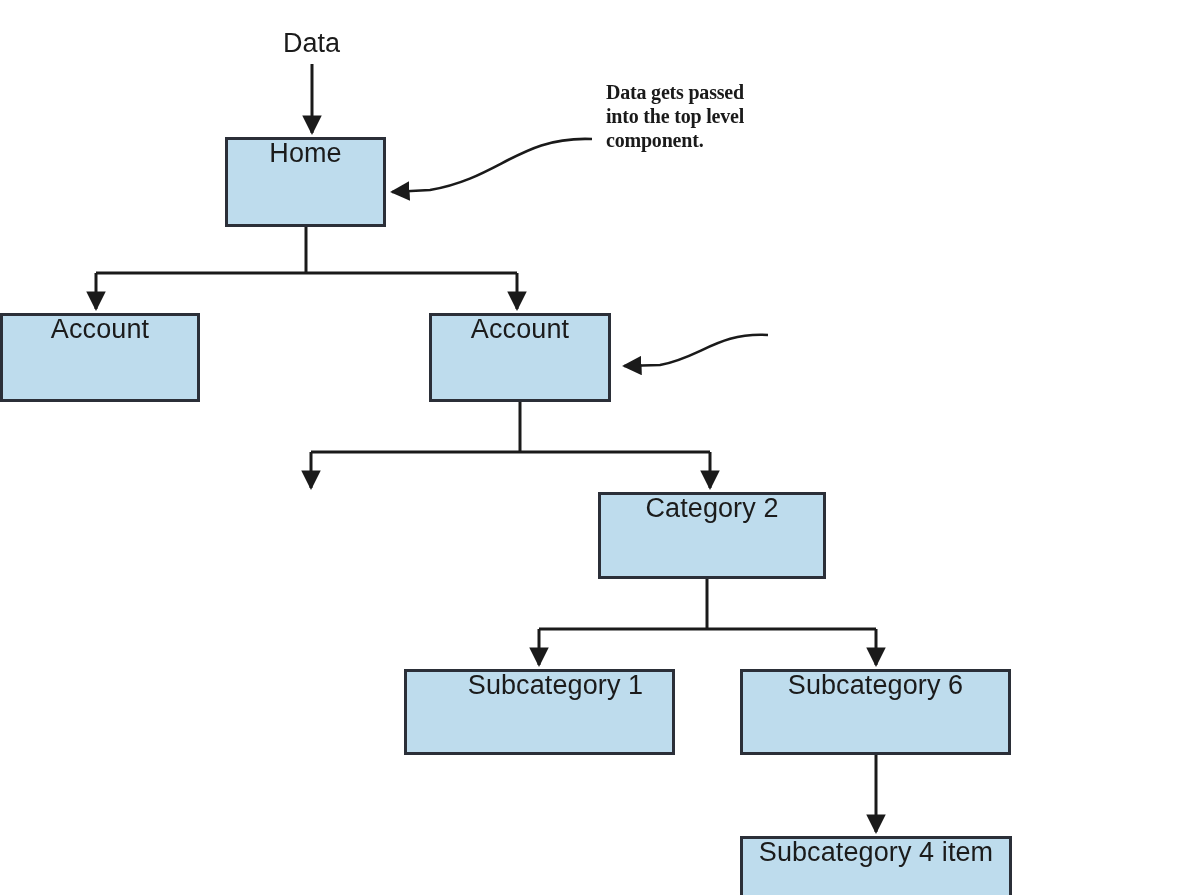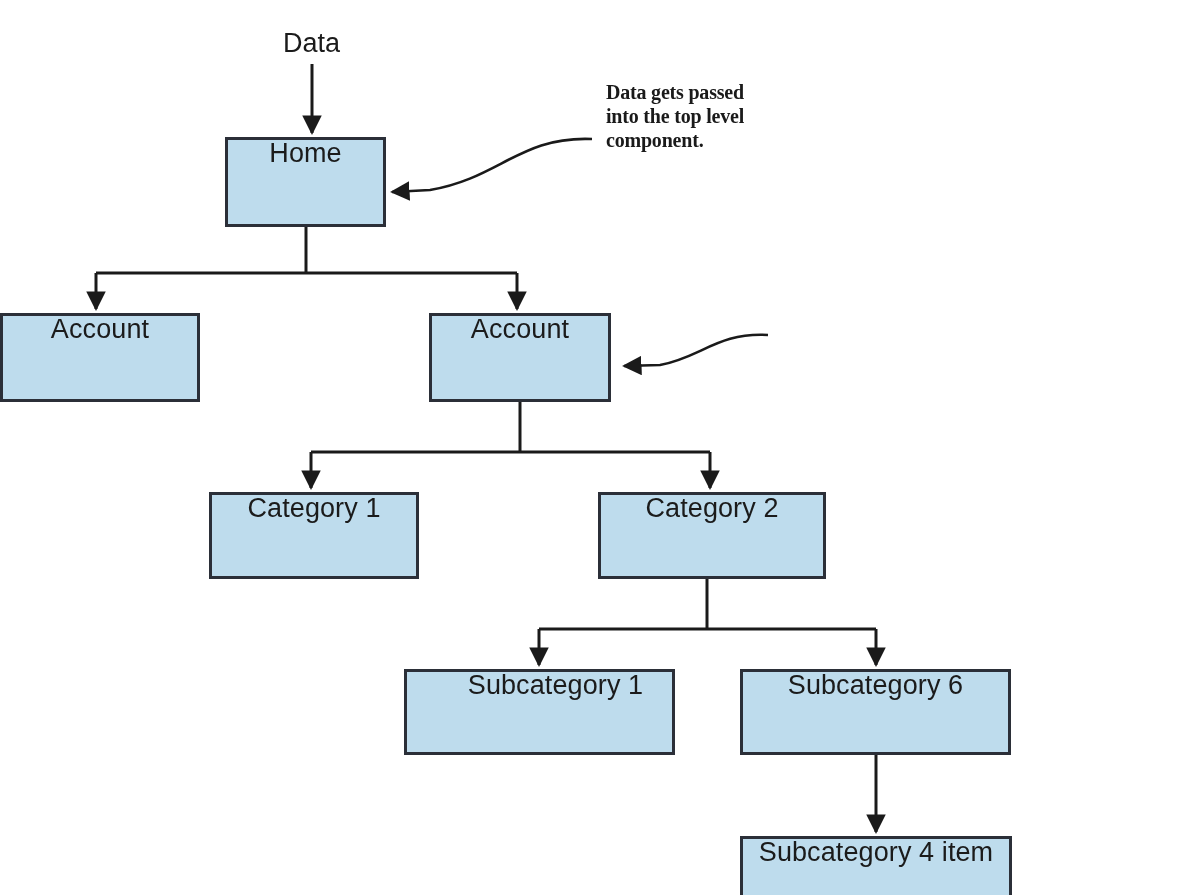--- a/index.html
+++ b/index.html
@@ -124,23 +124,20 @@
   </div>
 
   <div class="node" style="left:0px; top:285px; width:200px; height:89px;">
     <span class="node-label">Account</span>
   </div>
 
   <div class="node" style="left:429px; top:285px; width:182px; height:89px;">
     <span class="node-label">Account</span>
   </div>
 
-  <div class="node" style="left:209px; top:464px; width:210px; height:87px;">
-    <span class="node-label">Category 1</span>
-  </div>
 
   <div class="node" style="left:598px; top:464px; width:228px; height:87px;">
     <span class="node-label">Category 2</span>
   </div>
 
   <div class="node" style="left:404px; top:641px; width:271px; height:86px;padding-left:32px;">
     <span class="node-label">Subcategory 1</span>
   </div>
 
   <div class="node" style="left:740px; top:641px; width:271px; height:86px;">

